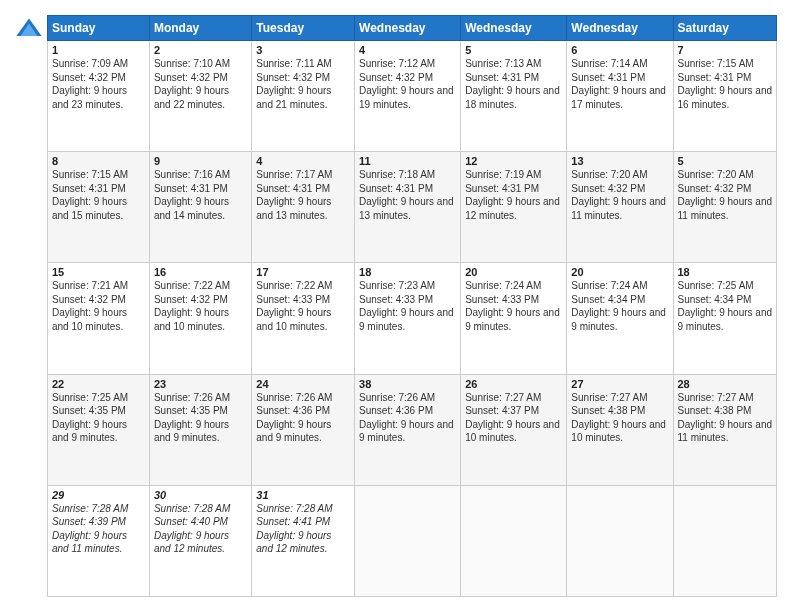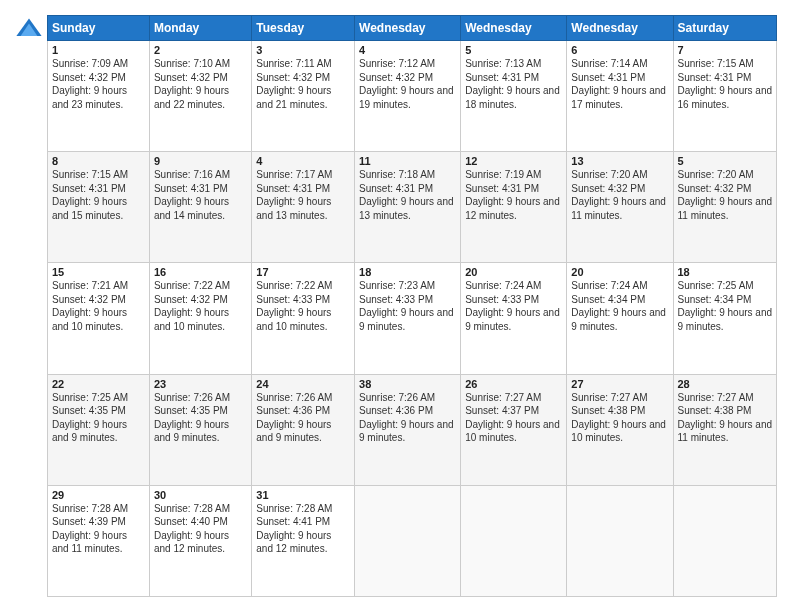--- a/index.html
+++ b/index.html
@@ -96,20 +96,21 @@
     .day-info {
       font-size: 10px;
       color: #333;
       line-height: 1.35;
     }
     .empty-cell {
       background: #f9f9f9 !important;
     }
     .last-row td {
       height: 70px;
+      font-style: italic;
     }
   </style>
 </head>
 <body>
 
 <div class="page">
   <div class="header">
     <div class="logo">
       <svg class="logo-icon" viewBox="0 0 40 40">
         <polygon points="20,5 38,30 2,30" fill="#2176c7"></polygon>

